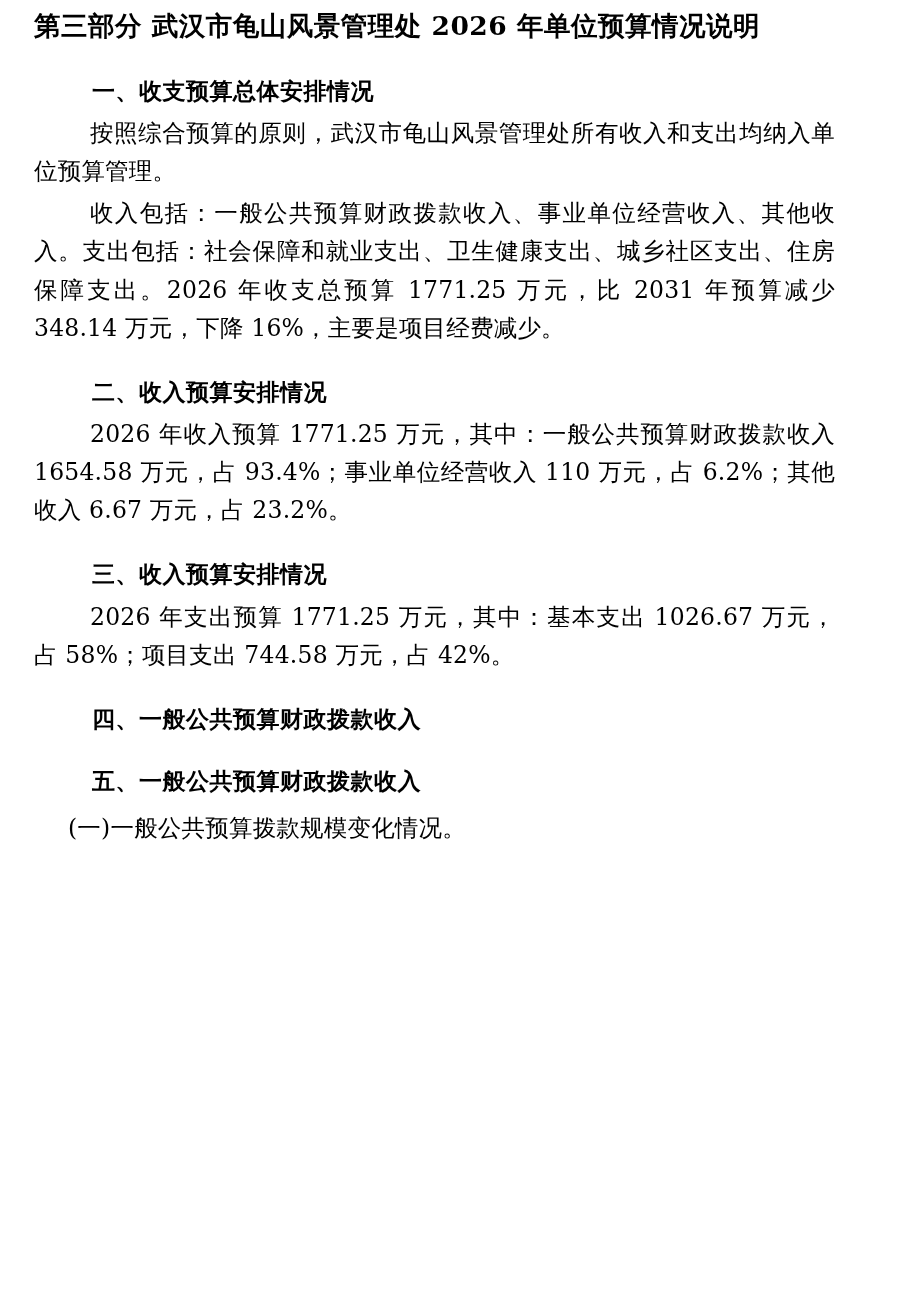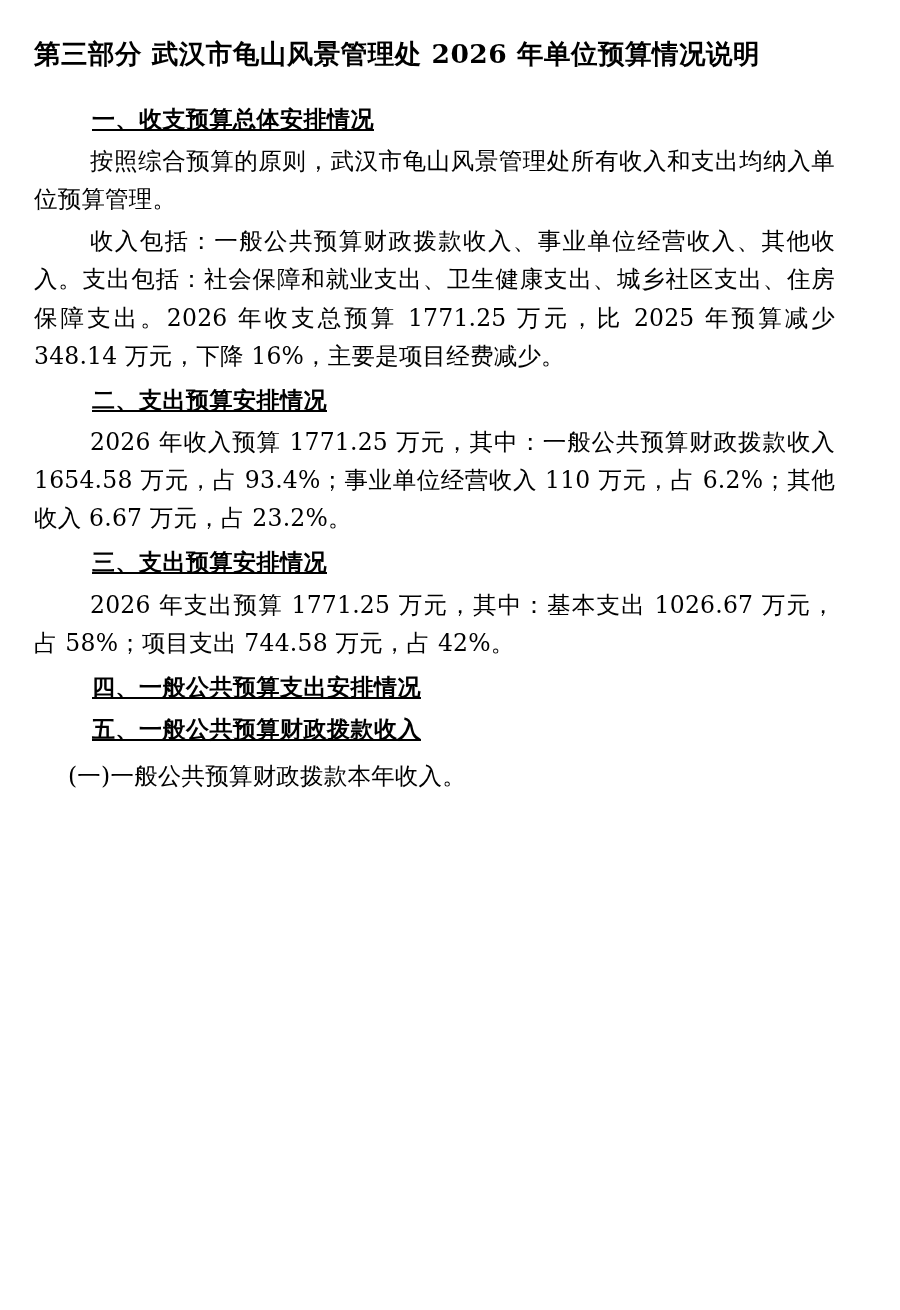--- a/index.html
+++ b/index.html
@@ -12,41 +12,40 @@
     height: 1310px;
     font-family: "DejaVu Serif", "Liberation Serif", serif;
     color: #000000;
     -webkit-font-smoothing: antialiased;
   }
   .page {
     position: relative;
     width: 900px;
     height: 1310px;
     box-sizing: border-box;
-    padding: 36px 56px 0 34px;
+    padding: 8px 56px 0 34px;
   }
   .doc-title {
     font-family: "DejaVu Serif", "Liberation Serif", serif;
     font-weight: bold;
     font-size: 26.5px;
     line-height: 1.35;
     letter-spacing: 0.5px;
     text-align: left;
     margin: 0 0 30px 0;
     white-space: nowrap;
   }
   .section-heading {
     font-family: "DejaVu Sans", "Liberation Sans", sans-serif;
     font-weight: bold;
     font-size: 23px;
     line-height: 1.5;
-    margin: 8px 0 6px 0;
+    margin: 28px 0 6px 0;
     text-indent: 58px;
     letter-spacing: 0.5px;
-    text-decoration: underline;
   }
   .para {
     font-size: 23.5px;
     line-height: 1.62;
     text-align: justify;
     text-justify: inter-ideograph;
     margin: 0 9px 4px 0;
     text-indent: 56px;
     letter-spacing: 0.2px;
   }
@@ -63,26 +62,26 @@
 </style>
 </head>
 <body>
 
 <div class="page">
 
   <h1 class="doc-title">第三部分  武汉市龟山风景管理处 2026 年单位预算情况说明</h1>
 
   <h2 class="section-heading">一、收支预算总体安排情况</h2>
   <p class="para">按照综合预算的原则，武汉市龟山风景管理处所有收入和支出均纳入单位预算管理。</p>
-  <p class="para">收入包括：一般公共预算财政拨款收入、事业单位经营收入、其他收入。支出包括：社会保障和就业支出、卫生健康支出、城乡社区支出、住房保障支出。2026 年收支总预算 1771.25 万元，比 2025 年预算减少 348.14 万元，下降 16%，主要是项目经费减少。</p>
+  <p class="para">收入包括：一般公共预算财政拨款收入、事业单位经营收入、其他收入。支出包括：社会保障和就业支出、卫生健康支出、城乡社区支出、住房保障支出。2026 年收支总预算 1771.25 万元，比 2031 年预算减少 348.14 万元，下降 16%，主要是项目经费减少。</p>
 
-  <h2 class="section-heading">二、支出预算安排情况</h2>
+  <h2 class="section-heading">二、收入预算安排情况</h2>
   <p class="para">2026 年收入预算 1771.25 万元，其中：一般公共预算财政拨款收入 1654.58 万元，占 93.4%；事业单位经营收入 110 万元，占 6.2%；其他收入 6.67 万元，占 23.2%。</p>
 
-  <h2 class="section-heading">三、支出预算安排情况</h2>
+  <h2 class="section-heading">三、收入预算安排情况</h2>
   <p class="para">2026 年支出预算 1771.25 万元，其中：基本支出 1026.67 万元，占 58%；项目支出 744.58 万元，占 42%。</p>
 
-  <h2 class="section-heading">四、一般公共预算支出安排情况</h2>
+  <h2 class="section-heading">四、一般公共预算财政拨款收入</h2>
 
   <h2 class="section-heading">五、一般公共预算财政拨款收入</h2>
-  <p class="subhead">(一)一般公共预算财政拨款本年收入。</p>
+  <p class="subhead">(一)一般公共预算拨款规模变化情况。</p>
 
 </div>
 
 </body></html>

